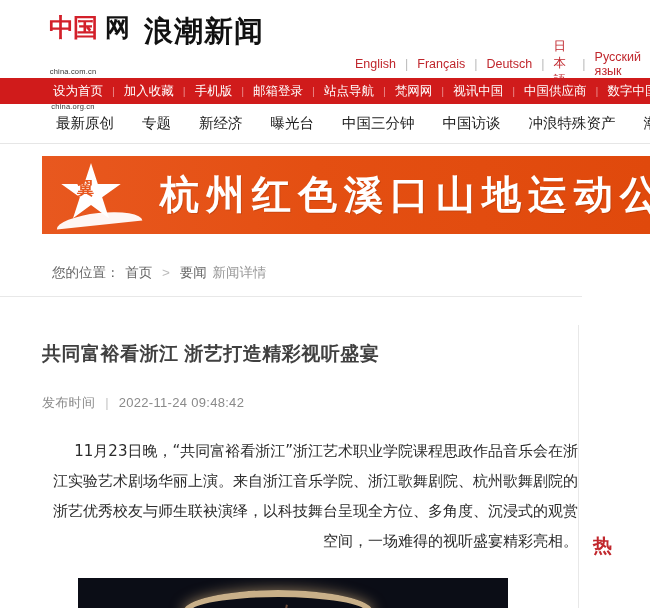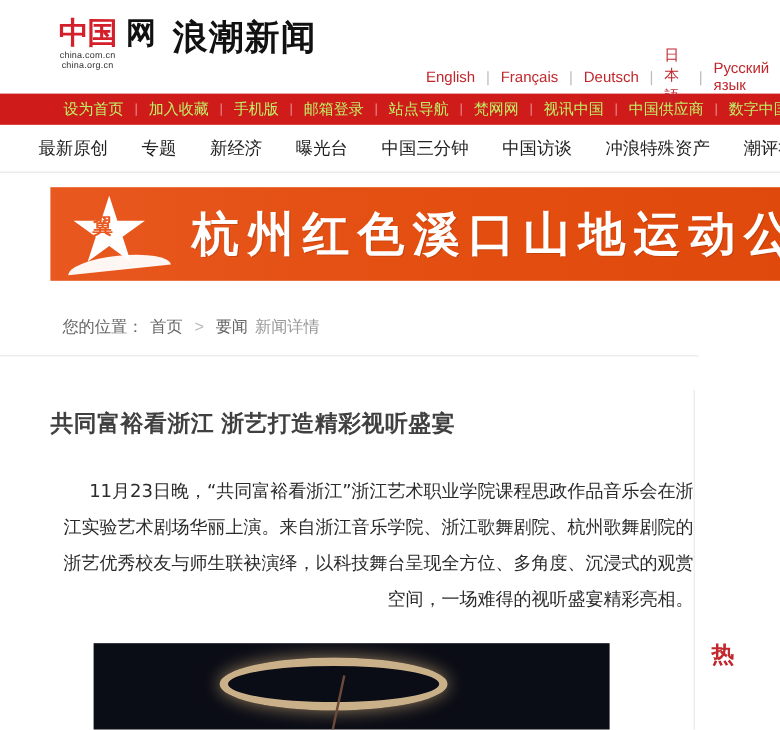--- a/index.html
+++ b/index.html
@@ -17,21 +17,21 @@
     height: 78px;
     display: flex;
     align-items: flex-start;
     padding: 14px 0 0 42px;
     position: relative;
   }
   .logo-block { display: flex; align-items: flex-start; }
   .logo-mark {
     width: 62px; height: 46px;
     position: relative;
-    display: flex; flex-direction: column; align-items: center;
+    display: flex; flex-direction: column; align-items: center; gap: 26px;
   }
   .logo-cn {
     font-family: "DejaVu Serif", serif;
     font-weight: bold;
     font-size: 25px;
     color: #d3202a;
     letter-spacing: -1px;
     line-height: 27px;
     white-space: nowrap;
   }
@@ -79,34 +79,34 @@
   .rednav {
     background: #d01b1b;
     height: 26px;
     display: flex;
     align-items: center;
     padding-left: 44px;
     overflow: hidden;
     white-space: nowrap;
   }
   .rednav a {
-    color: #bef264;
+    color: #ffffff;
     font-size: 12.5px;
     text-decoration: none;
     padding: 0 9px;
     line-height: 26px;
   }
   .rednav .vsep { color: #ea8b8b; font-size: 11px; }
 
   
   .subnav {
     height: 40px;
     display: flex;
     align-items: center;
-    padding-left: 18px;
+    padding-left: 42px;
     border-bottom: 1px solid #e6e6e6;
     overflow: hidden;
     white-space: nowrap;
   }
   .subnav a {
     color: #222;
     font-size: 14.5px;
     text-decoration: none;
     padding: 0 14px;
   }
@@ -330,20 +330,25 @@
     <span class="bc-label">您的位置：</span>
     <a href="#">首页</a>
     <span class="bc-sep">&gt;</span>
     <a href="#">要闻</a>
     <span class="bc-current">新闻详情</span>
   </div>
 
   <div class="content-row">
     <div class="article">
       <h1 class="article-title">共同富裕看浙江 浙艺打造精彩视听盛宴</h1>
+      <div class="article-meta">
+        <span>发布时间</span>
+        <span class="meta-sep">|</span>
+        <span>2022-11-24 09:48:42</span>
+      </div>
       <p class="article-body">11月23日晚，“共同富裕看浙江”浙江艺术职业学院课程思政作品音乐会在浙江实验艺术剧场华丽上演。来自浙江音乐学院、浙江歌舞剧院、杭州歌舞剧院的浙艺优秀校友与师生联袂演绎，以科技舞台呈现全方位、多角度、沉浸式的观赏空间，一场难得的视听盛宴精彩亮相。</p>
 
       <div class="article-figure">
         <div class="stage-ring"></div>
 
         <div class="stage-branch"></div>
 
       </div>
     </div>
 

